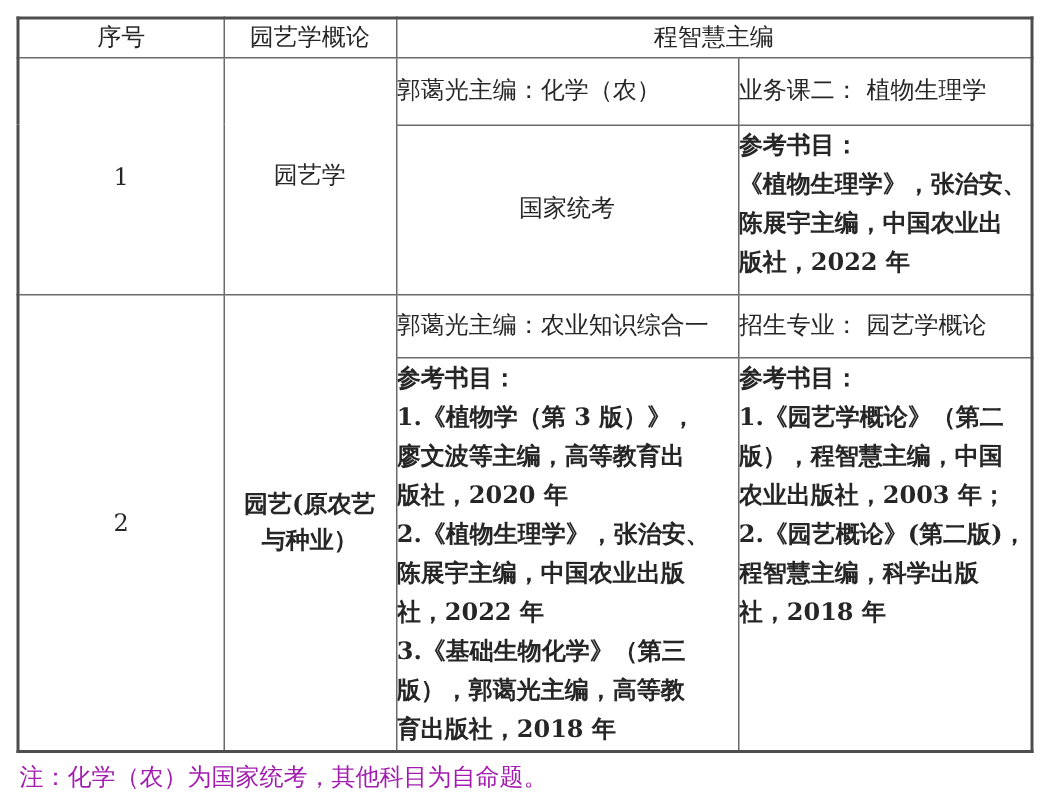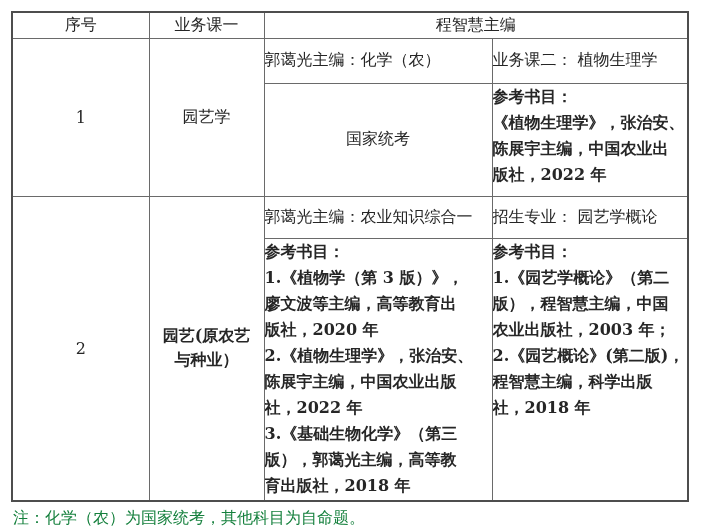--- a/index.html
+++ b/index.html
@@ -64,39 +64,39 @@
     vertical-align: top;
     white-space: pre-line;
     font-size: 15px;
     line-height: 26px;
     text-align: left;
     font-weight: bold;
   }
   .note {
     margin: 6px 0 0 13px;
     font-size: 16px;
-    color: #15803d;
+    color: #a21caf;
   }
 </style>
 </head>
 <body>
 
 <div class="page">
 
   <table class="exam-table">
     <colgroup>
       <col style="width:137px">
       <col style="width:115px">
       <col style="width:228px">
       <col style="width:196px">
     </colgroup>
     <tbody>
       <tr class="r-head">
         <td class="c">序号</td>
-        <td class="c">业务课一</td>
+        <td class="c">园艺学概论</td>
         <td class="c" colspan="2">程智慧主编</td>
       </tr>
 
       <tr class="r1a">
         <td class="c" rowspan="2">1</td>
         <td class="c" rowspan="2">园艺学</td>
         <td class="course">郭蔼光主编：化学（农）</td>
         <td class="course">业务课二： 植物生理学</td>
       </tr>
 

